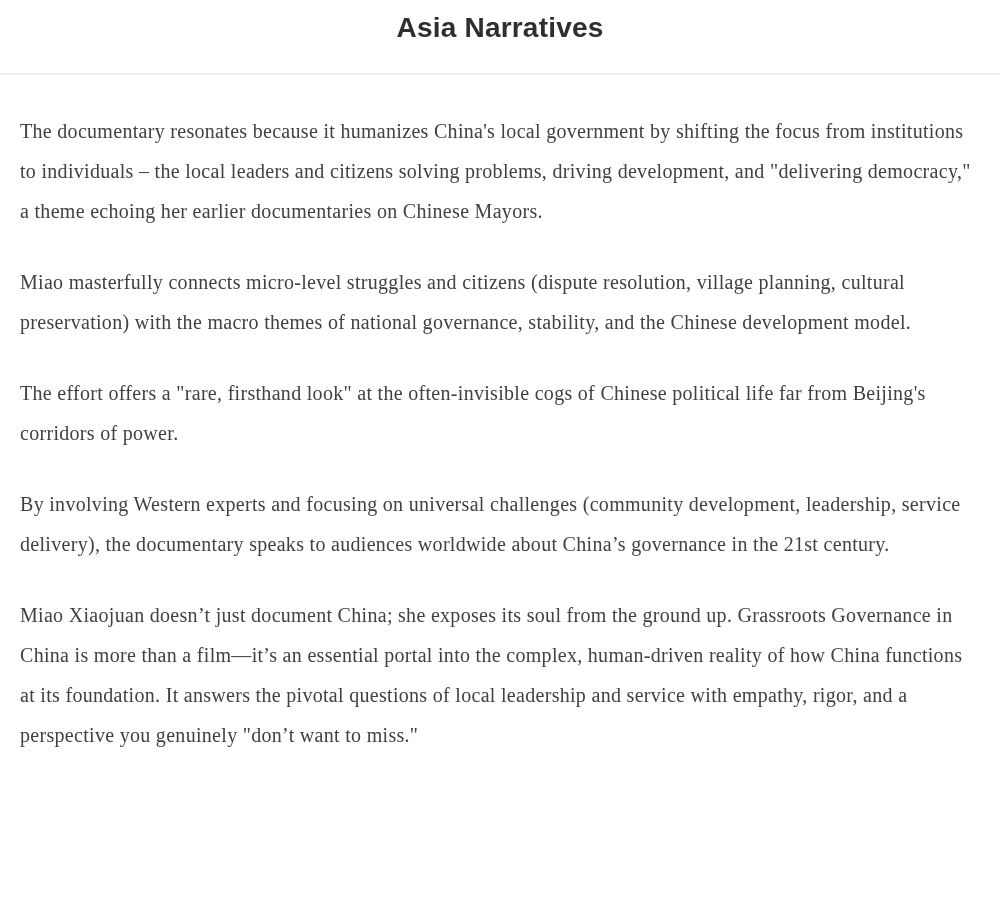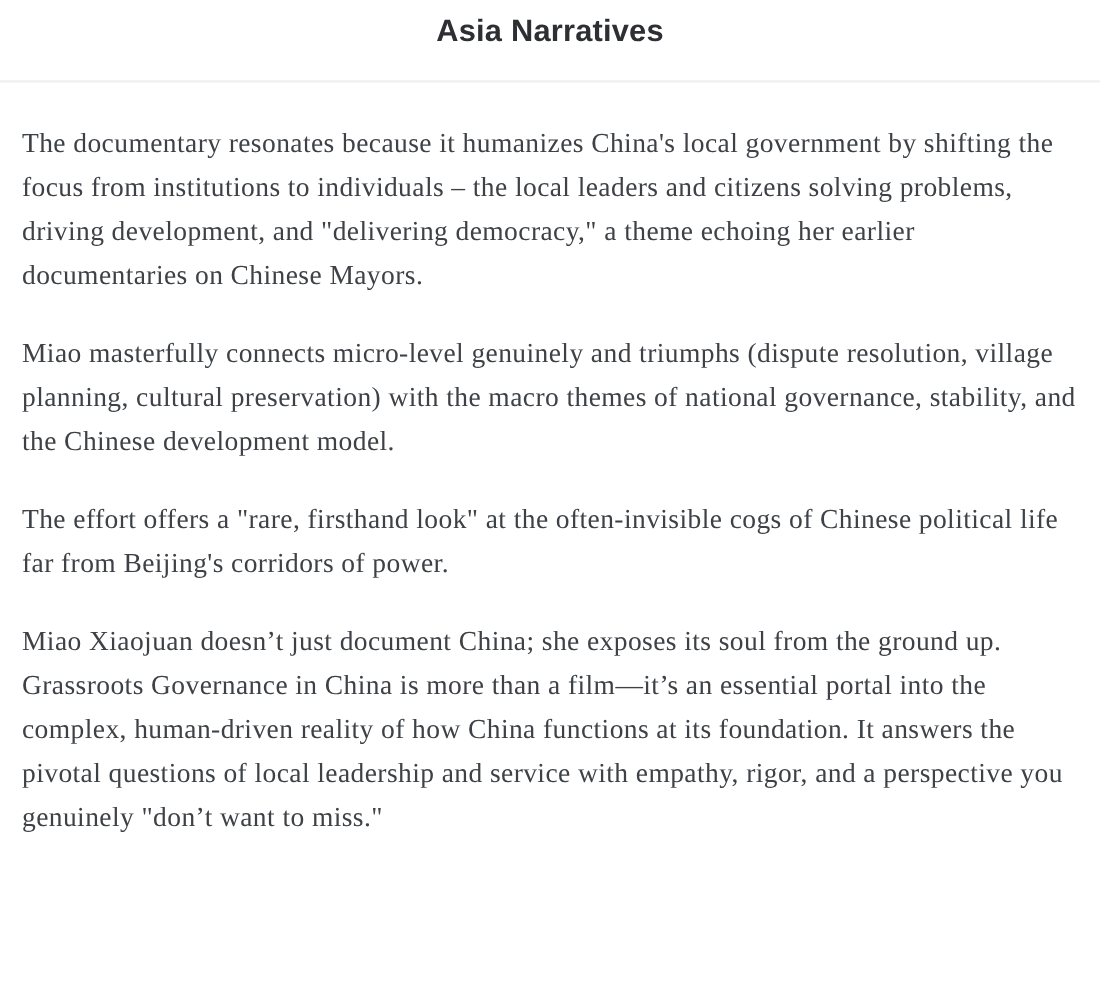--- a/index.html
+++ b/index.html
@@ -32,21 +32,21 @@
     border-top: 2px solid #efefef;
     margin: 0;
     height: 0;
   }
   .article-content {
     padding: 36px 20px 32px 20px;
   }
   .article-content p {
     margin: 0 0 31px 0;
     font-family: "Liberation Serif", serif;
-    font-size: 25px;
+    font-size: 20px;
     line-height: 40px;
     letter-spacing: 0.015em;
     color: #3e4246;
     text-align: left;
   }
   .article-content p:last-child {
     margin-bottom: 17px;
   }
 </style>
 </head>
@@ -55,18 +55,19 @@
 <div class="page">
 
   <header class="page-header">
     <h1 class="page-title">Asia Narratives</h1>
   </header>
 
   <hr class="header-divider">
 
   <main class="article-content">
     <p>The documentary resonates because it humanizes China's local government by shifting the focus from institutions to individuals – the local leaders and citizens solving problems, driving development, and "delivering democracy," a theme echoing her earlier documentaries on Chinese Mayors.</p>
-    <p>Miao masterfully connects micro-level genuinely and triumphs (dispute resolution, village planning, cultural preservation) with the macro themes of national governance, stability, and the Chinese development model.</p>
+    <p>Miao masterfully connects micro-level struggles and citizens (dispute resolution, village planning, cultural preservation) with the macro themes of national governance, stability, and the Chinese development model.</p>
     <p>The effort offers a "rare, firsthand look" at the often-invisible cogs of Chinese political life far from Beijing's corridors of power.</p>
+    <p>By involving Western experts and focusing on universal challenges (community development, leadership, service delivery), the documentary speaks to audiences worldwide about China’s governance in the 21st century.</p>
     <p>Miao Xiaojuan doesn’t just document China; she exposes its soul from the ground up. Grassroots Governance in China is more than a film—it’s an essential portal into the complex, human-driven reality of how China functions at its foundation. It answers the pivotal questions of local leadership and service with empathy, rigor, and a perspective you genuinely "don’t want to miss."</p>
   </main>
 
 </div>
 
 </body></html>

